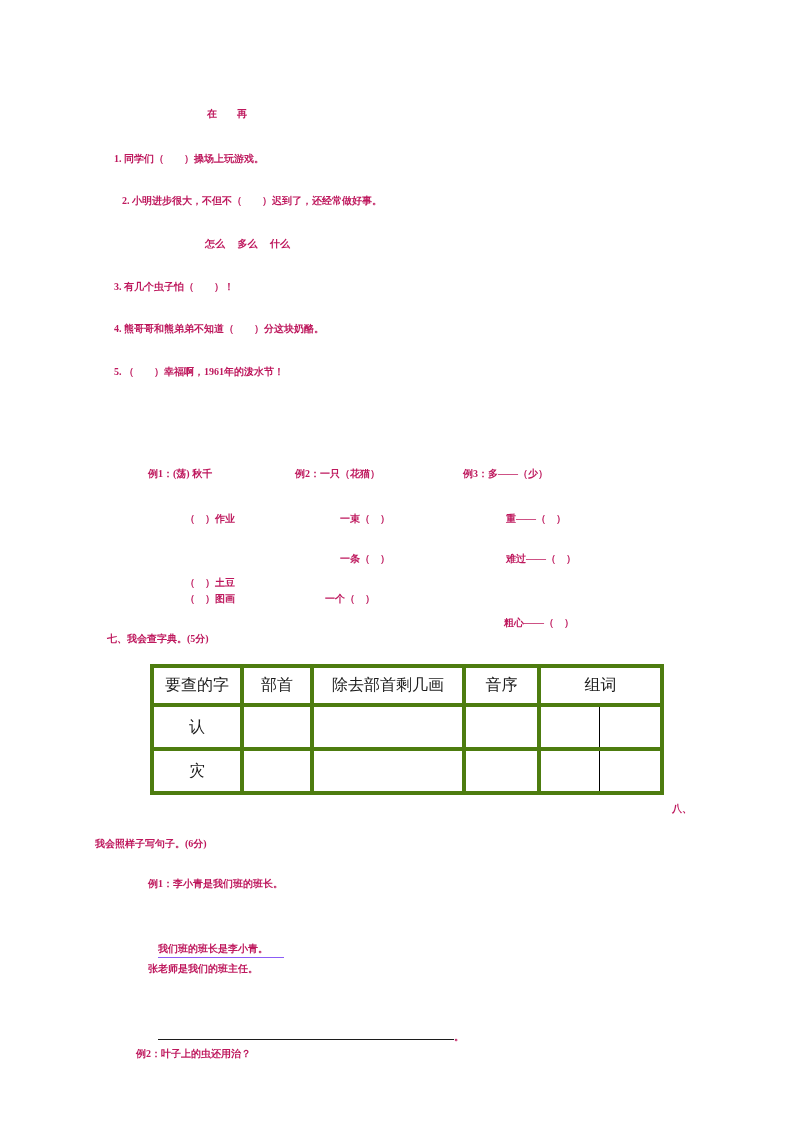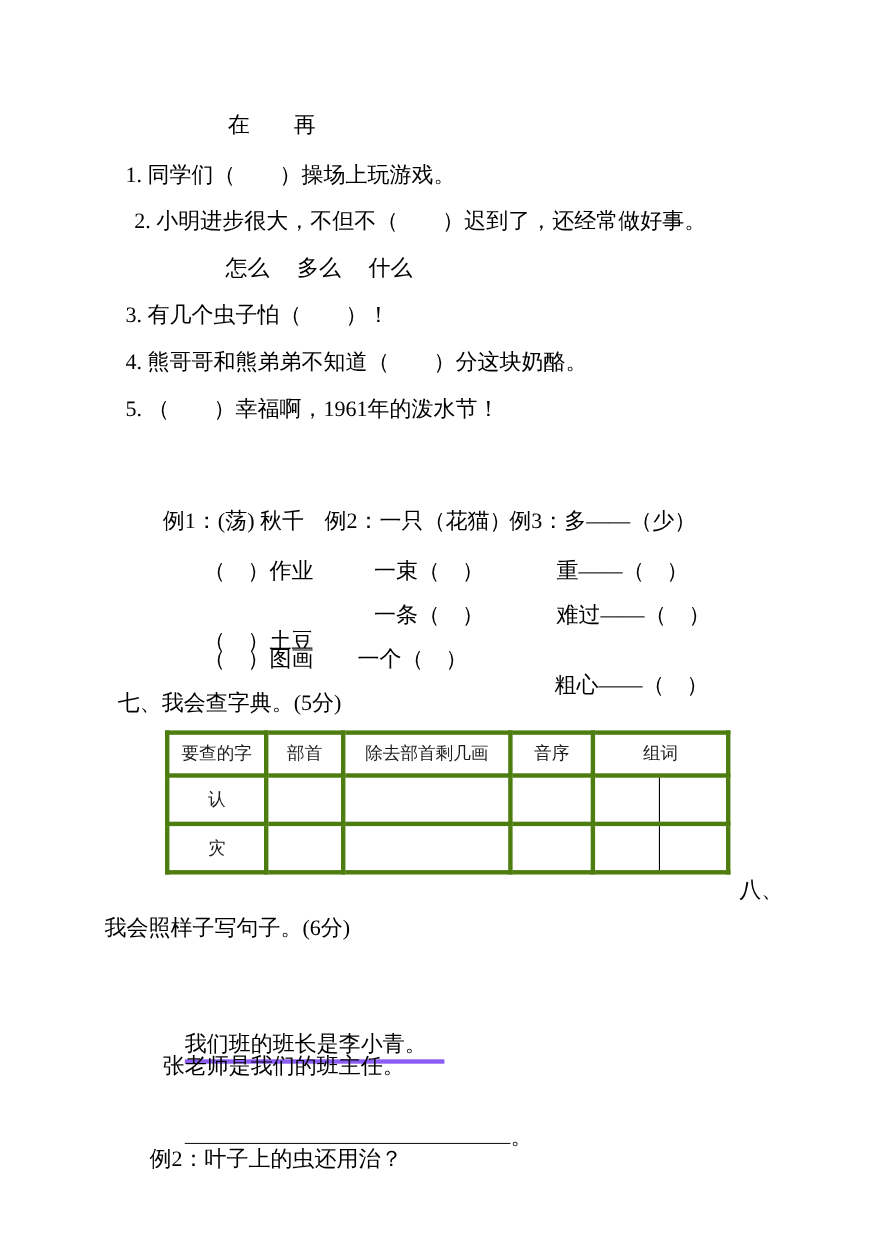--- a/index.html
+++ b/index.html
@@ -8,27 +8,28 @@
     position:relative;
     width:793px;
     height:1122px;
     background:#ffffff;
     overflow:hidden;
     font-family:"Liberation Serif","DejaVu Serif",serif;
     color:#1c1c1c;
   }
   .line {
     position:absolute;
-    font-size:20px;
+    font-size:10px;
     line-height:22px;
     white-space:pre;
-    color:#000000;
+    color:#be185d;
+    font-weight:bold;
   }
   .underlined {
-    border-bottom:4px solid #8b5cf6;
+    border-bottom:1px solid #8b5cf6;
     padding-right:16px;
     padding-bottom:3px;
   }
   .blank-line {
     display:inline-block;
     width:296px;
     height:18px;
     border-bottom:1px solid #1c1c1c;
     vertical-align:baseline;
   }
@@ -124,20 +125,21 @@
         <td></td>
         <td class="zuci-cell">
             <span class="zuci-divider"></span>
           </td>
       </tr>
     </tbody>
   </table>
 
   <div class="line" style="left:672px; top:798px;">八、</div>
   <div class="line" style="left:95px; top:833px;">我会照样子写句子。(6分)</div>
+  <div class="line" style="left:148px; top:873px;">例1：李小青是我们班的班长。</div>
   <div class="line" style="left:148px; top:916px;">
     <span class="underlined">我们班的班长是李小青。</span>
   </div>
   <div class="line" style="left:148px; top:958px;">张老师是我们的班主任。</div>
   <div class="line" style="left:148px; top:1000px;">
     <span class="blank-line"></span><span>。</span>
   </div>
   <div class="line" style="left:136px; top:1043px;">例2：叶子上的虫还用治？</div>
 
 </div>

